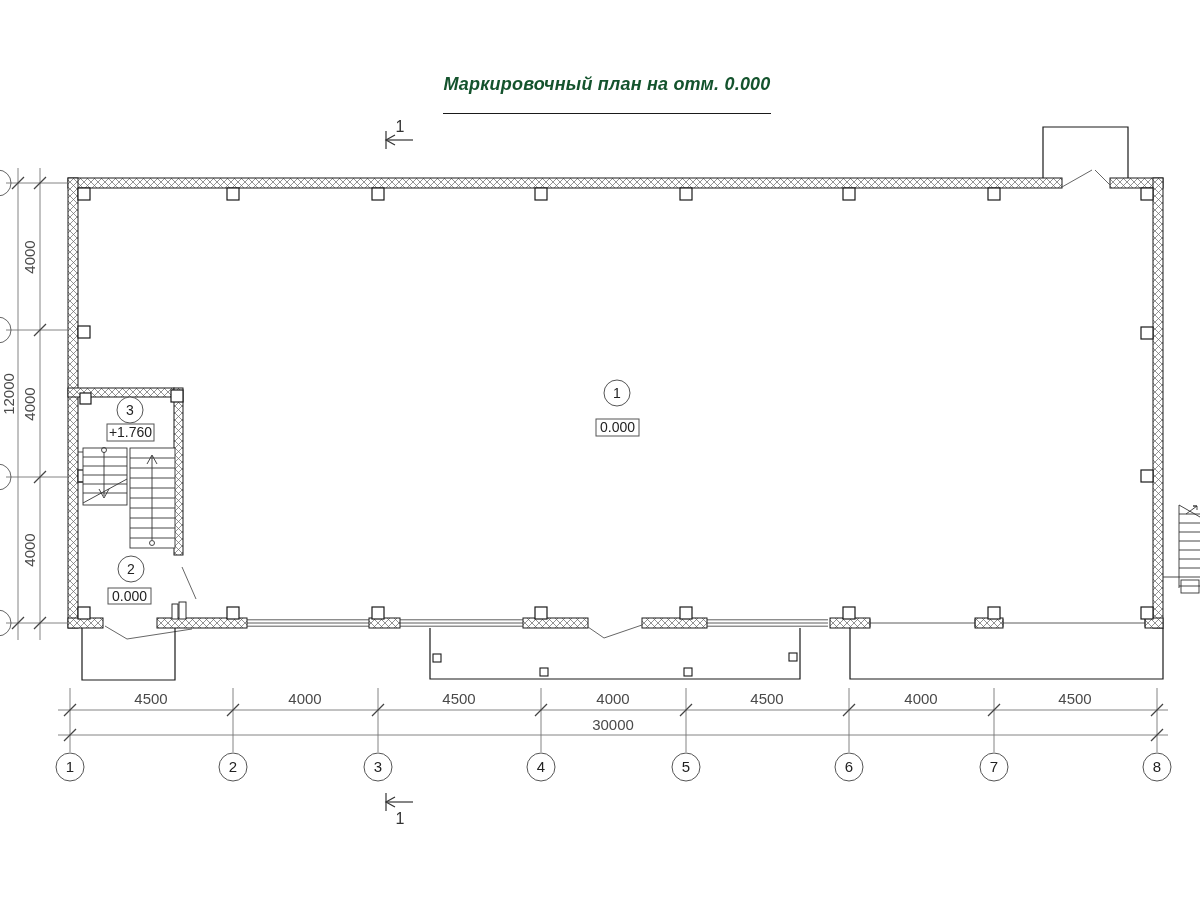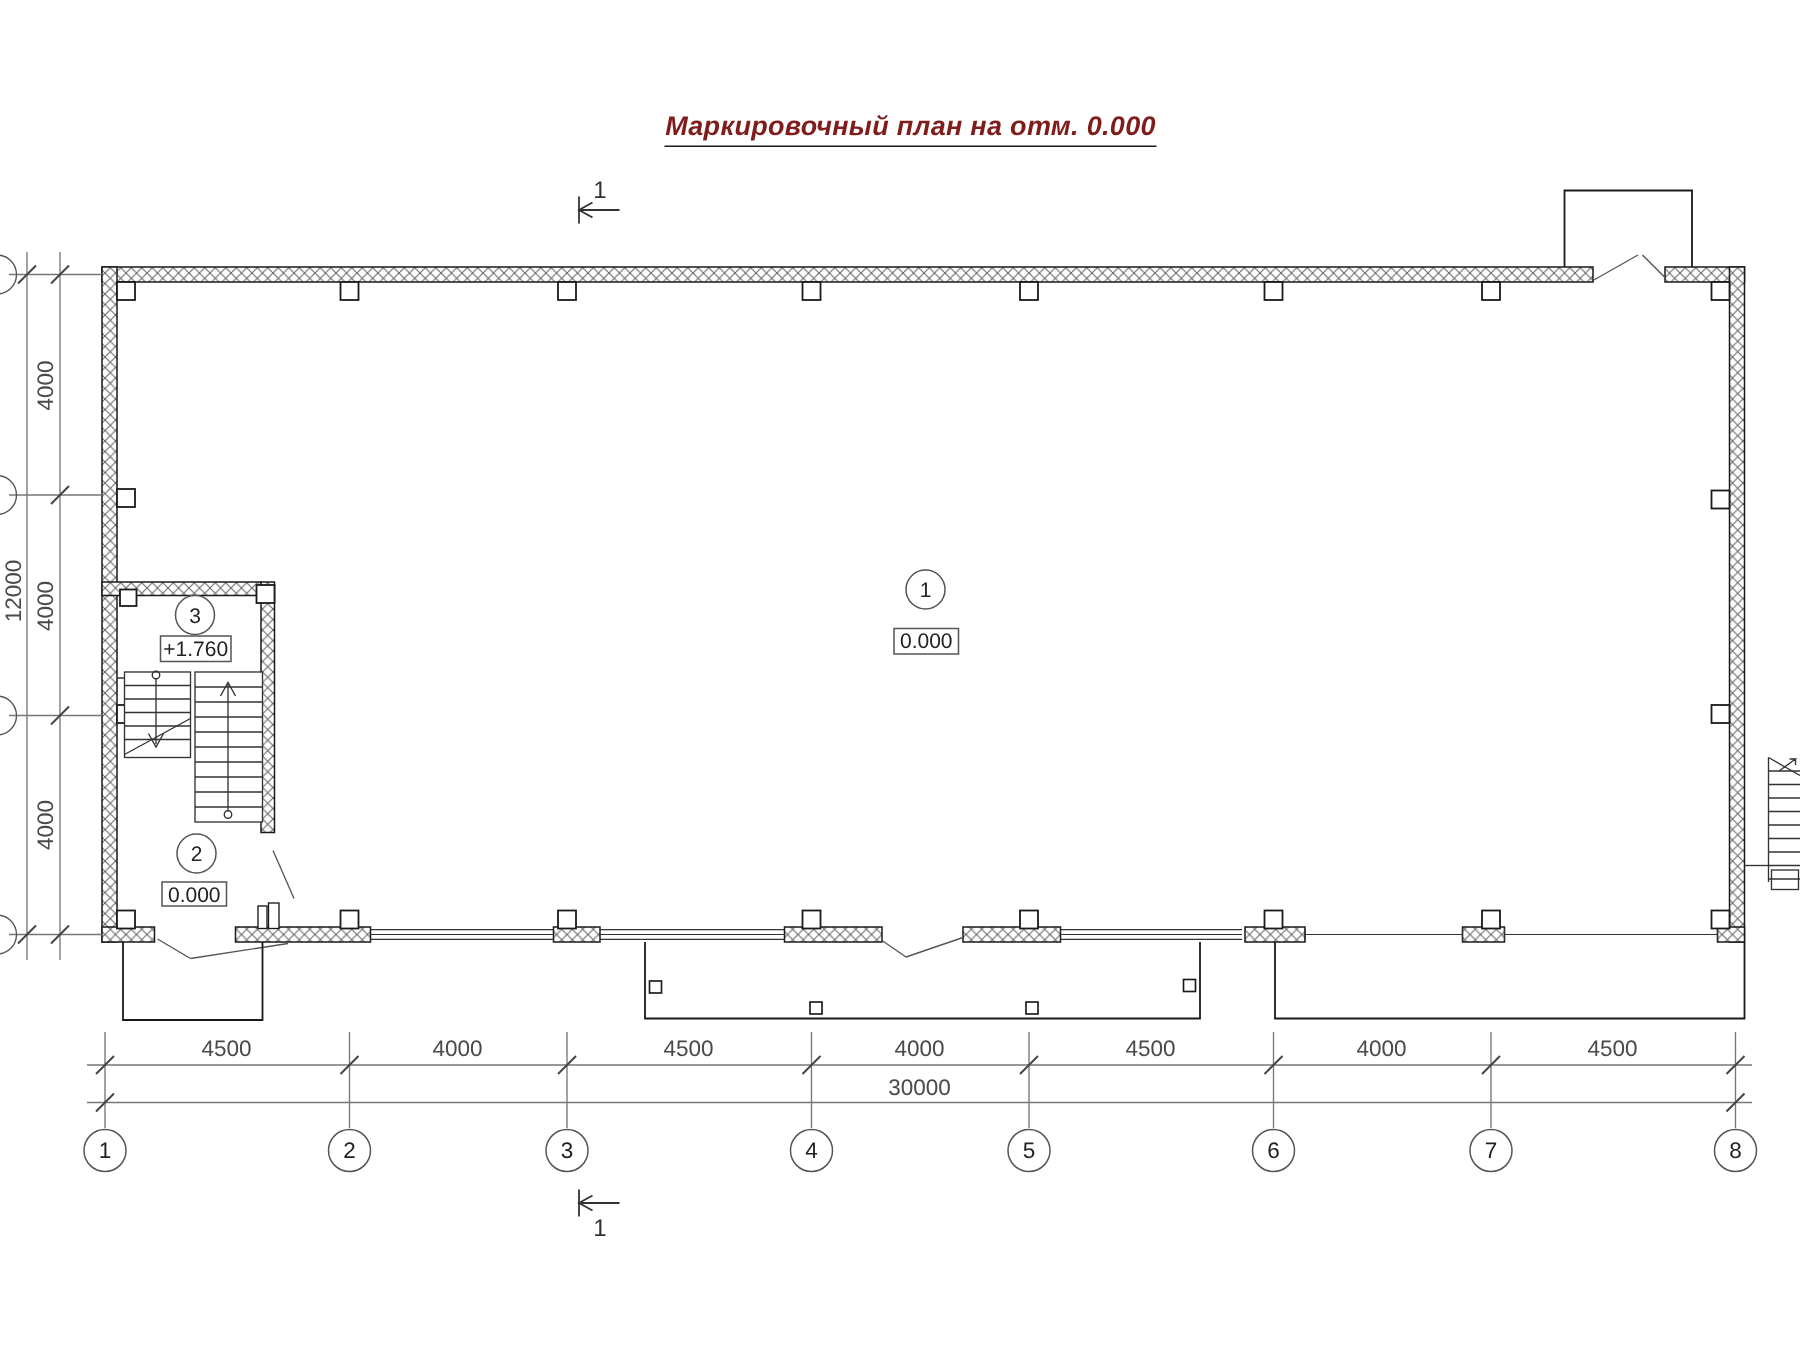--- a/index.html
+++ b/index.html
@@ -1,21 +1,21 @@
 <!DOCTYPE html>
 <html><head>
 <meta charset="utf-8">
 <style>
   html,body{margin:0;padding:0;background:#ffffff;}
   #canvas{position:relative;width:1200px;height:900px;background:#ffffff;overflow:hidden;
           font-family:"Liberation Sans",sans-serif;}
   #plan-svg{position:absolute;left:0;top:0;}
   .title-wrap{position:absolute;left:0;top:74px;width:1214px;text-align:center;}
-  .title-text{display:inline-block;font-style:italic;font-weight:bold;font-size:18px;color:#7f1d1d;
-              border-bottom:1.5px solid #1a1a1a;padding-bottom:2px;letter-spacing:0.2px;}
+  .title-text{display:inline-block;font-style:italic;font-weight:bold;font-size:18px;color:#14532d;
+              border-bottom:1.5px solid #1a1a1a;padding-bottom:18px;letter-spacing:0.2px;}
   text{font-family:"Liberation Sans",sans-serif;fill:#4a4a4a;}
   .dimtxt{font-size:15px;}
   .gridnum{font-size:15px;fill:#222;}
   .roomnum{font-size:14px;fill:#222;}
   .elevtxt{font-size:14px;fill:#222;}
   .secnum{font-size:16px;fill:#333;}
 </style>
 </head>
 <body>
 

